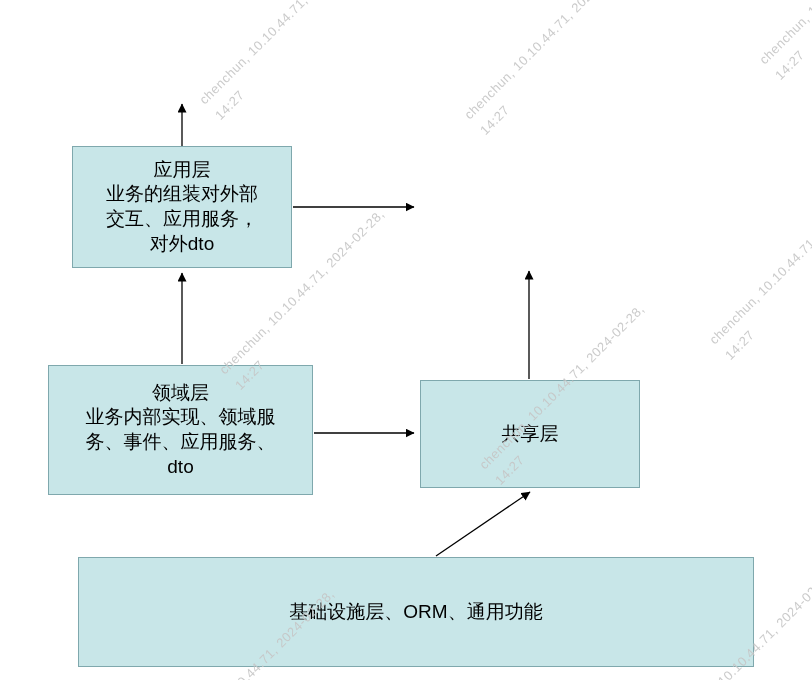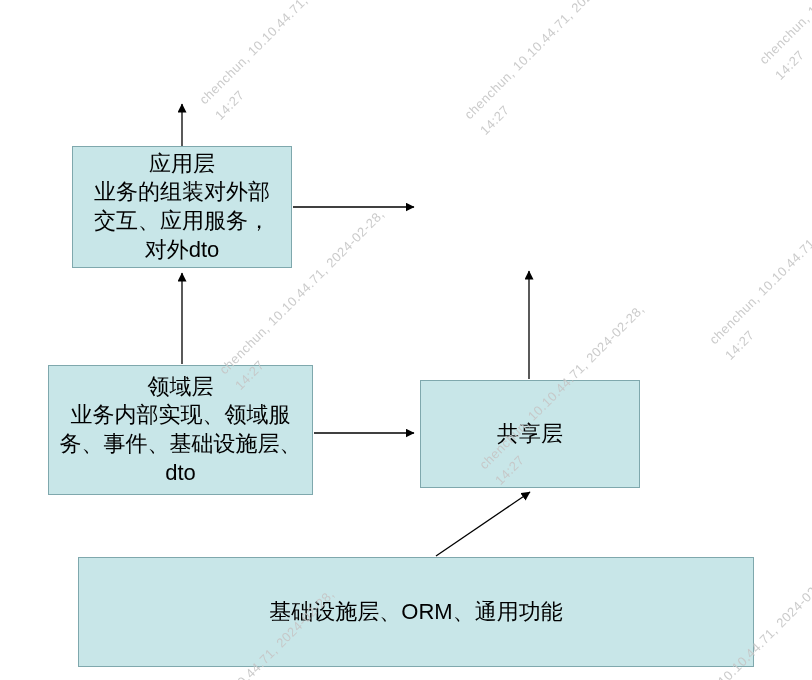--- a/index.html
+++ b/index.html
@@ -18,21 +18,21 @@
   
   .node {
     position: absolute;
     background: var(--node-fill, #c8e6e8);
     border: 1px solid var(--node-border, #7fa8ad);
     display: flex;
     align-items: center;
     justify-content: center;
     text-align: center;
     color: #000000;
-    font-size: 22px;
+    font-size: 19px;
     line-height: 1.3;
     white-space: pre-line;
     box-sizing: border-box;
     z-index: 2;
     padding: 4px 8px;
   }
   .node-host        { left: 10px;  top: 8px;   width: 345px; height: 90px;  font-size: 20px; }
   .node-application { left: 72px;  top: 146px; width: 220px; height: 122px; }
   .node-abstraction { left: 420px; top: 148px; width: 220px; height: 118px; }
   .node-domain      { left: 48px;  top: 365px; width: 265px; height: 130px; }
@@ -90,21 +90,21 @@
     <span>应用层
 业务的组装对外部
 交互、应用服务，
 对外dto</span>
   </div>
 
 
   <div class="node node-domain">
     <span>领域层
 业务内部实现、领域服
-务、事件、基础设施层、
+务、事件、应用服务、
 dto</span>
   </div>
 
   <div class="node node-shared">
     <span>共享层</span>
   </div>
 
   <div class="node node-infra">
     <span>基础设施层、ORM、通用功能</span>
   </div>

